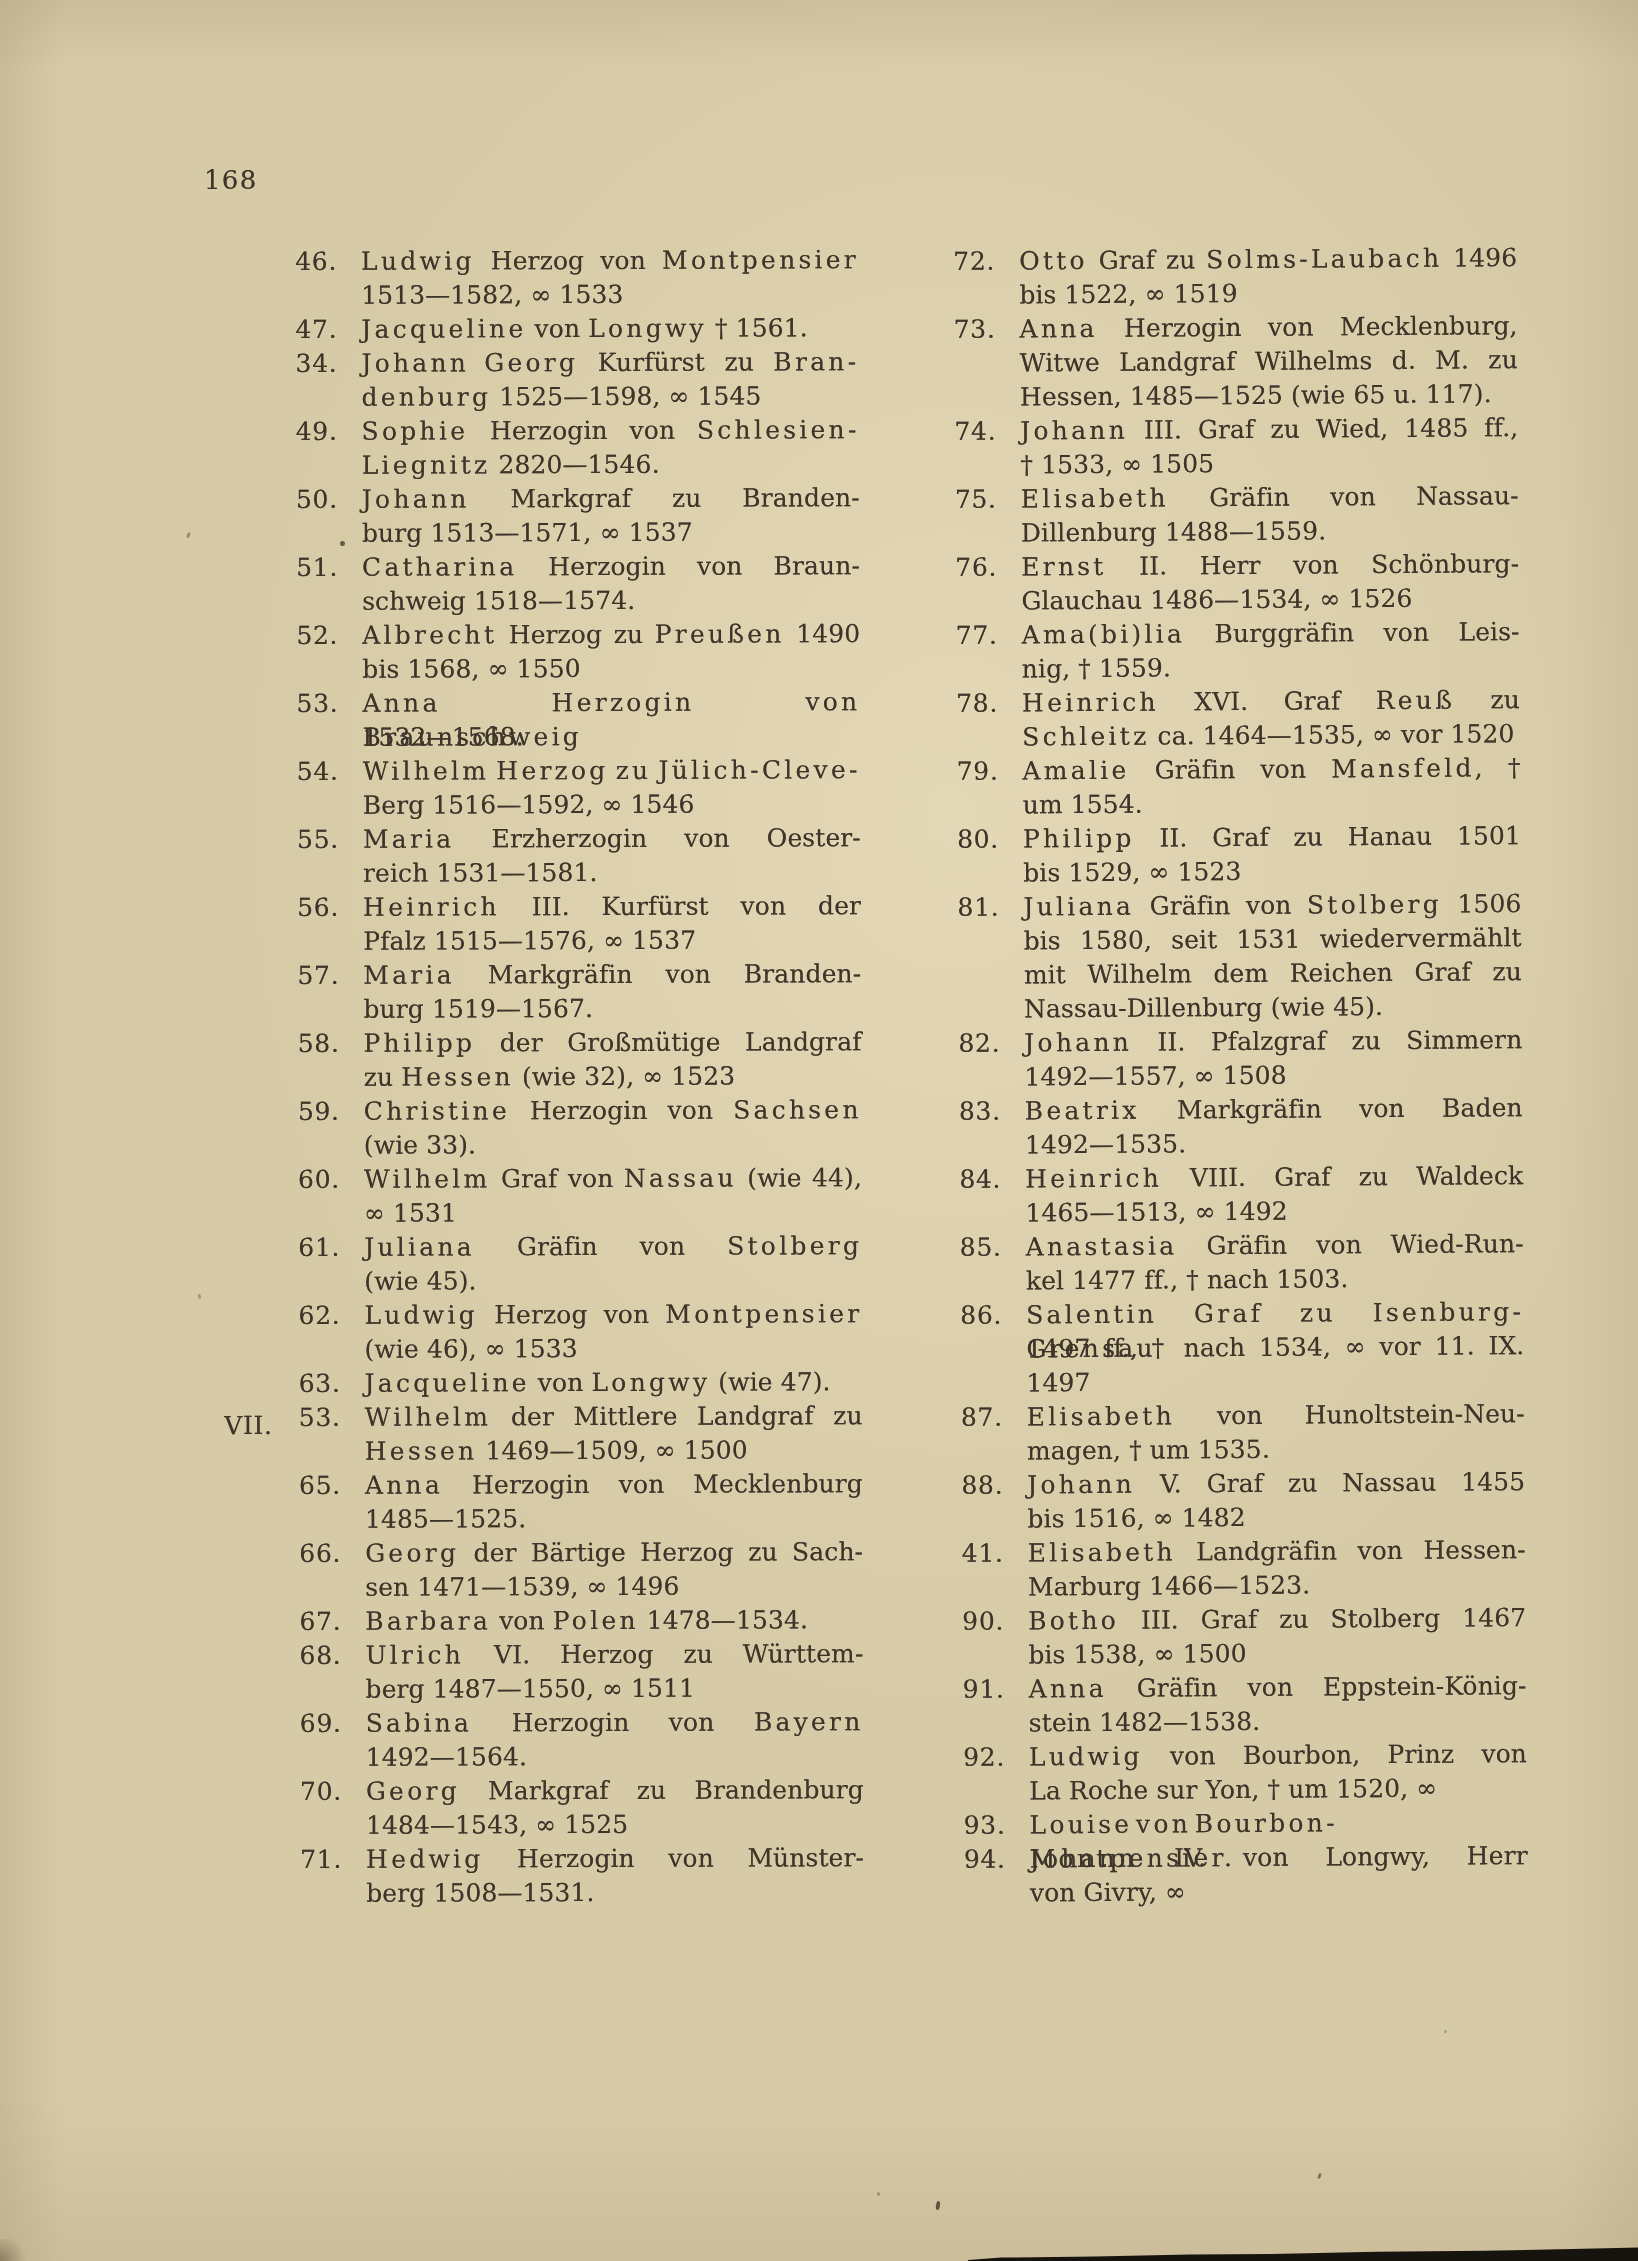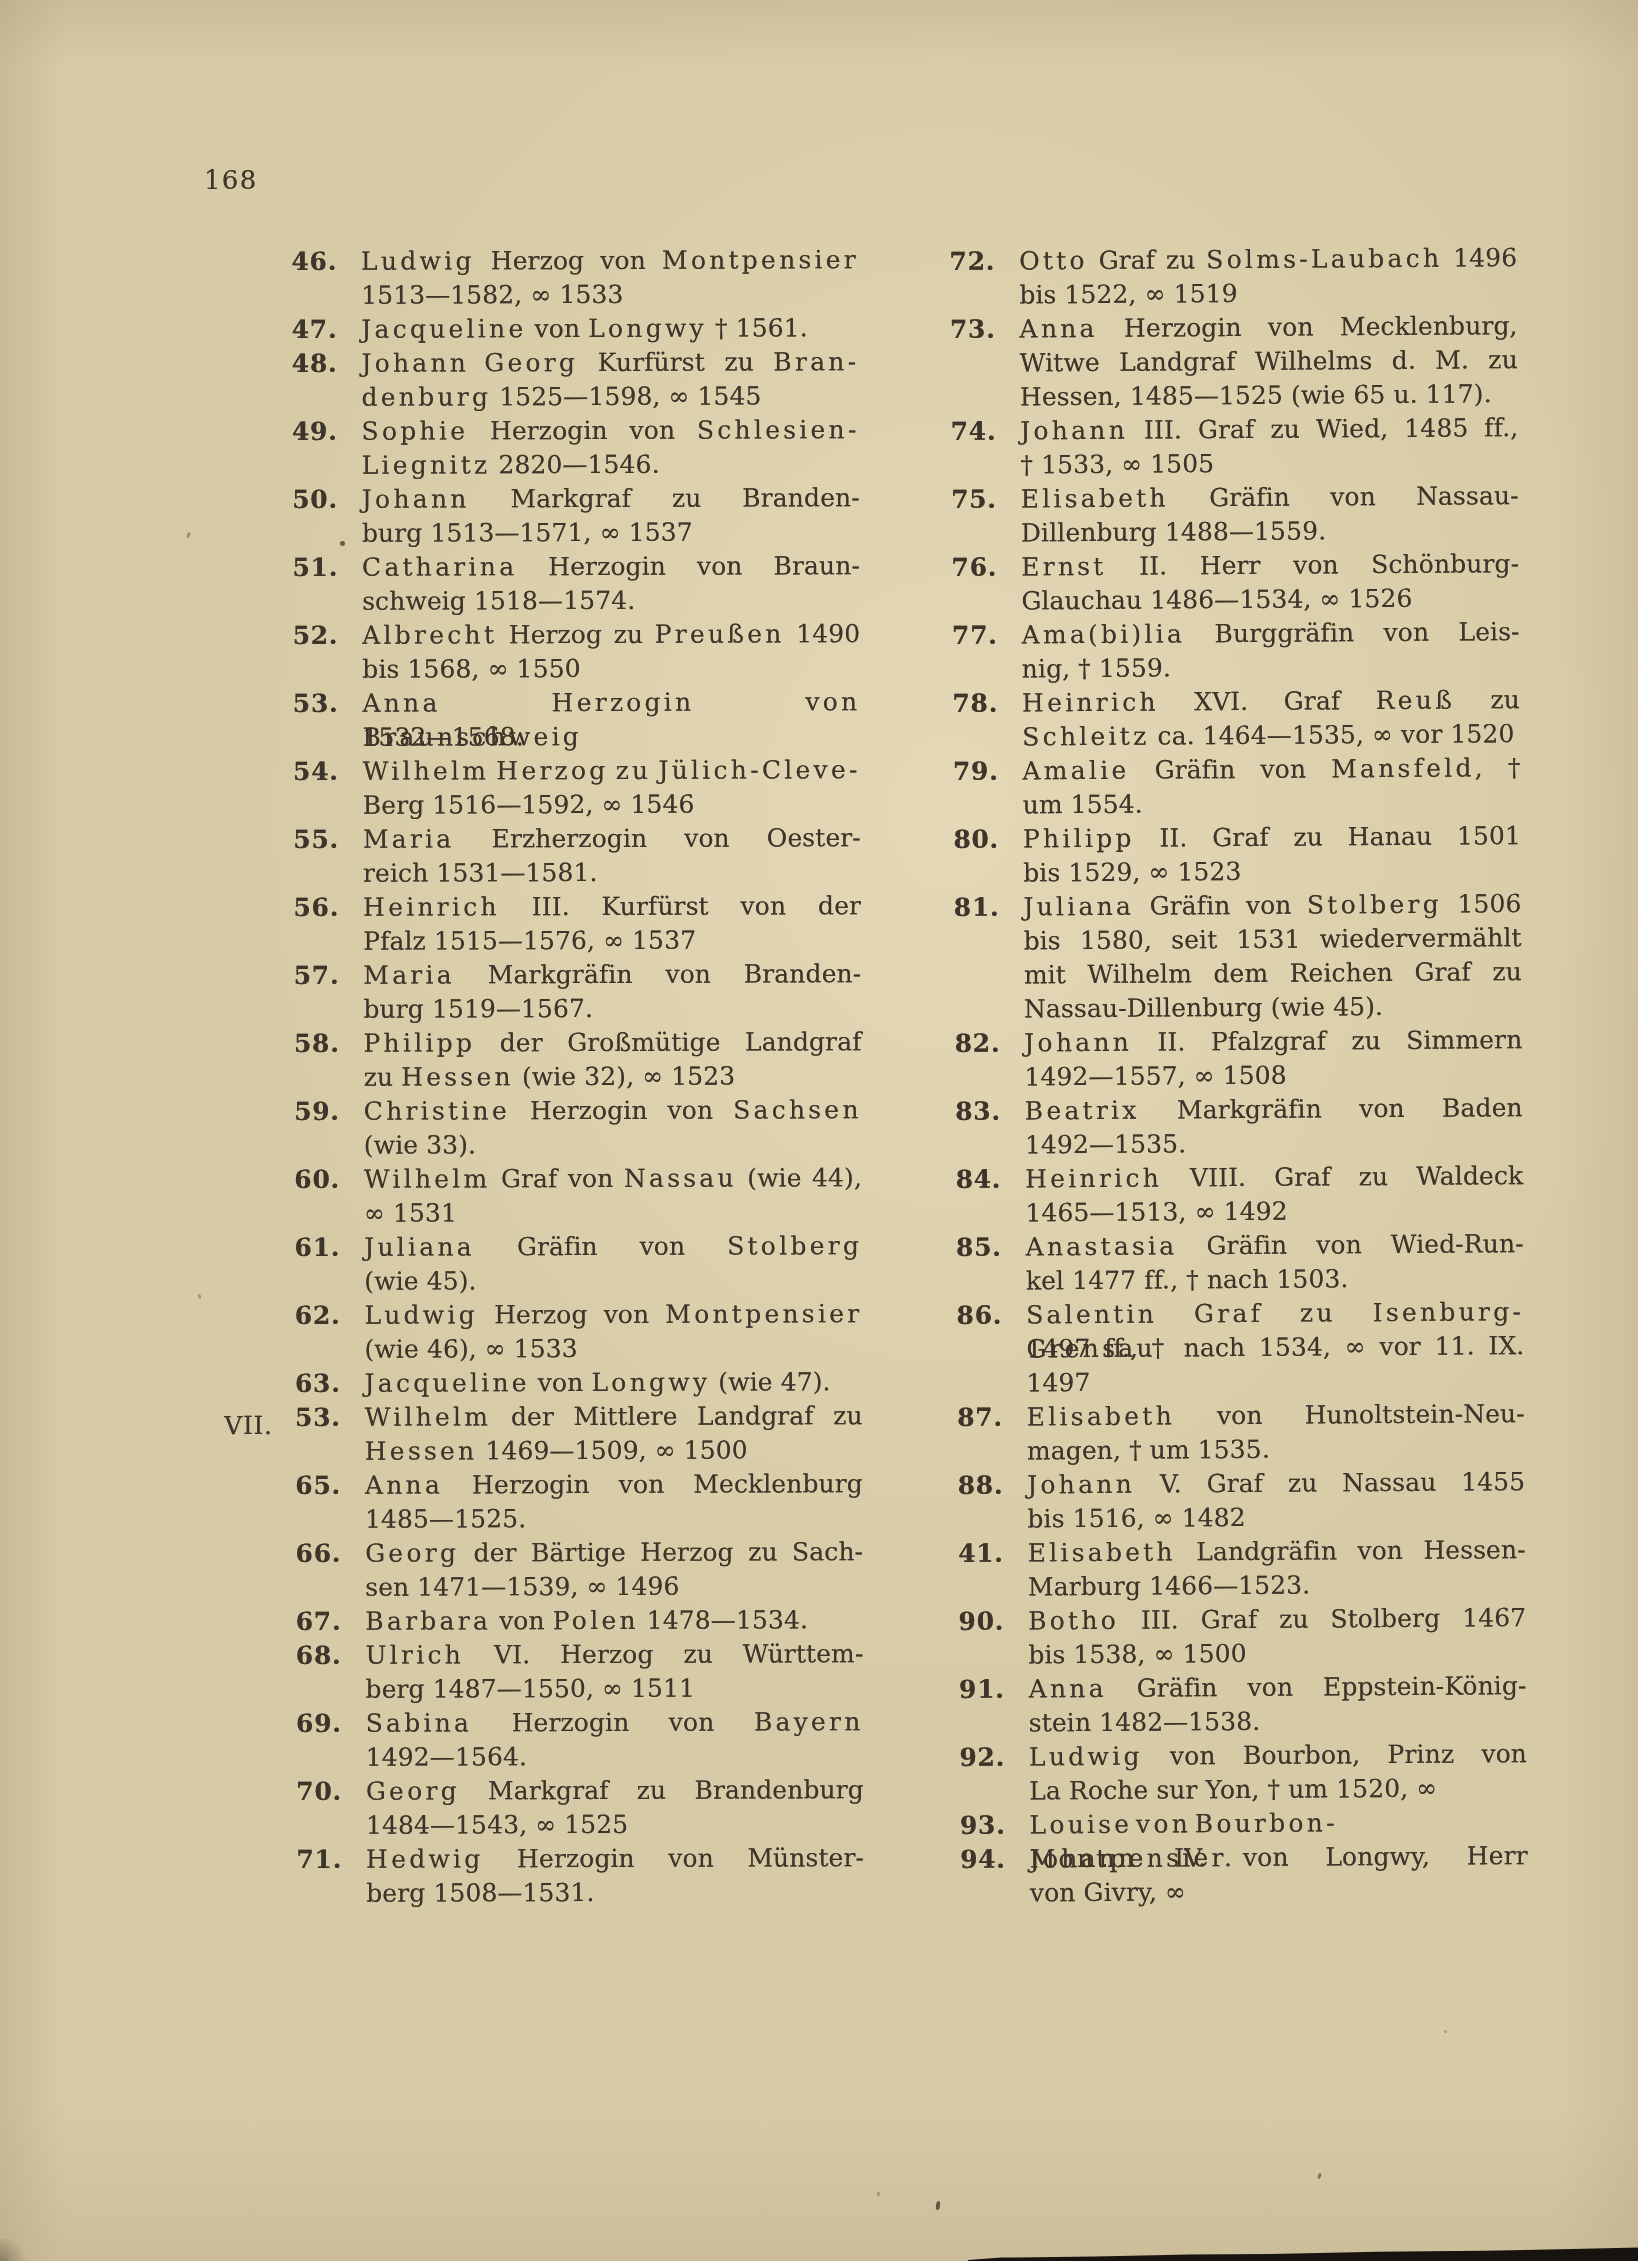--- a/index.html
+++ b/index.html
@@ -22,21 +22,21 @@
   .pagenum{
     position:absolute;left:204px;top:166px;
     font-size:26px;line-height:29px;letter-spacing:1.3px;
   }
   .col{position:absolute;top:245px;font-size:25px;}
   .col-left{left:278px;transform:rotate(-0.18deg);transform-origin:top left;}
   .col-right{left:936px;transform:rotate(-0.38deg);transform-origin:top left;}
   .entry{display:flex;position:relative;align-items:flex-start;}
   .num{
     flex:none;width:59px;text-align:right;
-    line-height:34px;height:34px;letter-spacing:0.7px;font-weight:bold;
+    line-height:34px;height:34px;letter-spacing:0.7px;
   }
   .txt{flex:none;margin-left:24px;width:498px;}
   .line{height:34px;line-height:34px;text-align:left;letter-spacing:0.1px;}
   .line.j{text-align:justify;text-align-last:justify;}
   .g{letter-spacing:0.13em;word-spacing:-0.30em;}
   .marginlab{
     position:absolute;left:-122px;top:8px;width:113px;text-align:right;
     line-height:34px;letter-spacing:0.7px;
   }
   .speck{position:absolute;border-radius:50%;}
@@ -64,21 +64,21 @@
           <div class="line"><span>1513—1582, ∞ 1533</span></div>
         </div>
       </div>
       <div class="entry">
         <span class="num">47.</span>
         <div class="txt">
           <div class="line"><span class="g">Jacqueline</span><span> von </span><span class="g">Longwy</span><span> † 1561.</span></div>
         </div>
       </div>
       <div class="entry">
-        <span class="num">48.</span>
+        <span class="num">34.</span>
         <div class="txt">
           <div class="line j"><span class="g">Johann Georg</span><span> Kurfürst zu </span><span class="g">Bran-</span></div>
           <div class="line"><span class="g">denburg</span><span> 1525—1598, ∞ 1545</span></div>
         </div>
       </div>
       <div class="entry">
         <span class="num">49.</span>
         <div class="txt">
           <div class="line j"><span class="g">Sophie</span><span> Herzogin von </span><span class="g">Schlesien-</span></div>
           <div class="line"><span class="g">Liegnitz</span><span> 2820—1546.</span></div>

